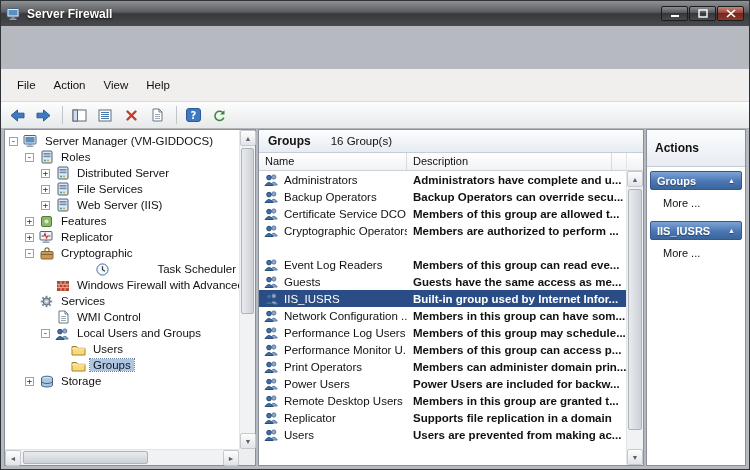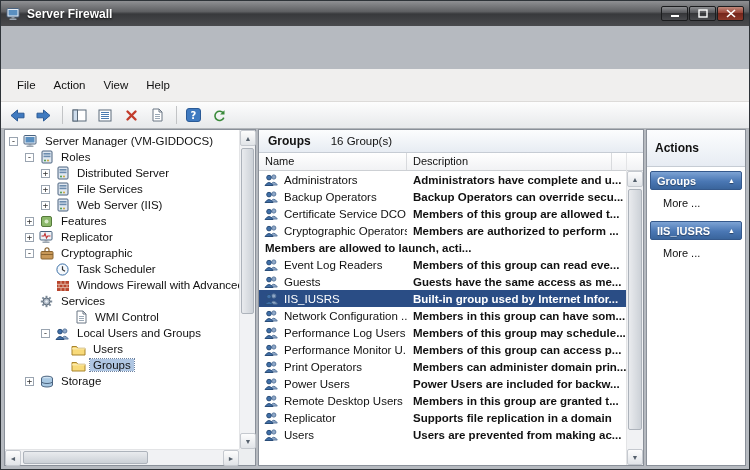--- a/index.html
+++ b/index.html
@@ -293,21 +293,21 @@
             <span class="exp">-</span>
             <span class="ti">
               <svg width="14" height="13">
                 <rect x="1" y="4.5" width="12" height="7.5" rx="1" fill="#c89858" stroke="#8a6430"></rect>
                 <path d="M5 4.5 V2.8 a2 2 0 0 1 4 0 V4.5" fill="none" stroke="#8a6430" stroke-width="1.2"></path>
                 <line x1="1" y1="7.5" x2="13" y2="7.5" stroke="#8a6430"></line>
               </svg>
             </span>
             <span class="tlabel">Cryptographic</span>
           </div>
-          <div class="titem" style="padding-left: 36px;">
+          <div class="titem" style="padding-left: 36px; justify-content: space-between;">
             <span class="exp hid"></span>
             <span class="ti">
               <svg width="13" height="13">
                 <circle cx="6.5" cy="6.5" r="5.6" fill="#f4f8fc" stroke="#3a6ea5"></circle>
                 <path d="M6.5 3.2 V6.7 L9 8.2" stroke="#333" stroke-width="1.2" fill="none"></path>
               </svg>
             </span>
             <span class="tlabel">Task Scheduler</span>
           </div>
           <div class="titem" style="padding-left: 36px;">
@@ -343,21 +343,21 @@
                   <line x1="9" y1="9" x2="10.6" y2="10.6"></line>
                   <line x1="10.6" y1="2.4" x2="9" y2="4"></line>
                   <line x1="4" y1="9" x2="2.4" y2="10.6"></line>
                 </g>
                 <circle cx="6.5" cy="6.5" r="3.4" fill="#aeb9c6" stroke="#5f6c7a"></circle>
                 <circle cx="6.5" cy="6.5" r="1.3" fill="#eef2f6"></circle>
               </svg>
             </span>
             <span class="tlabel">Services</span>
           </div>
-          <div class="titem" style="padding-left: 36px; margin-left: 18px;">
+          <div class="titem" style="padding-left: 36px;">
             <span class="exp hid"></span>
             <span class="ti">
               <svg width="12" height="14">
                 <path d="M2 1 h6 l3 3 V13 H2 Z" fill="#fff" stroke="#6a7684"></path>
                 <path d="M8 1 V4 H11" fill="none" stroke="#6a7684"></path>
                 <g stroke="#9aa8b6">
                   <line x1="4" y1="6.5" x2="9" y2="6.5"></line>
                   <line x1="4" y1="8.5" x2="9" y2="8.5"></line>
                   <line x1="4" y1="10.5" x2="9" y2="10.5"></line>
                 </g>
@@ -489,21 +489,20 @@
                       <path d="M6.3 12 q3.5 -5.5 7 0 Z" fill="#8fa8c8" stroke="#5a789e"></path>
                       <circle cx="5" cy="4.6" r="2.3" fill="#3f6fa8" stroke="#2a4d78"></circle>
                       <path d="M1 12.5 q4 -6 8 0 Z" fill="#3f6fa8" stroke="#2a4d78"></path>
                     </svg>
                   </span>
                   <span>Cryptographic Operators</span>
                 </div>
                 <div class="cdesc">Members are authorized to perform ...</div>
               </div>
               <div class="lrow">
-                <div class="cdesc">Members are allowed to launch, acti...</div>
               </div>
               <div class="lrow">
                 <div class="cname">
                   <span class="ti">
                     <svg width="15" height="13">
                       <circle cx="9.8" cy="4" r="2.1" fill="#8fa8c8" stroke="#5a789e"></circle>
                       <path d="M6.3 12 q3.5 -5.5 7 0 Z" fill="#8fa8c8" stroke="#5a789e"></path>
                       <circle cx="5" cy="4.6" r="2.3" fill="#3f6fa8" stroke="#2a4d78"></circle>
                       <path d="M1 12.5 q4 -6 8 0 Z" fill="#3f6fa8" stroke="#2a4d78"></path>
                     </svg>

